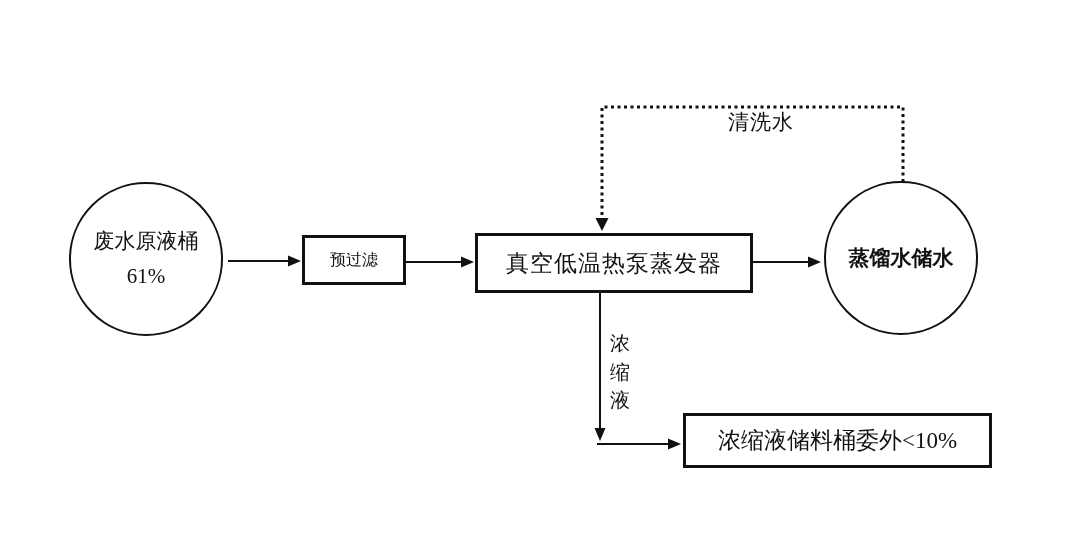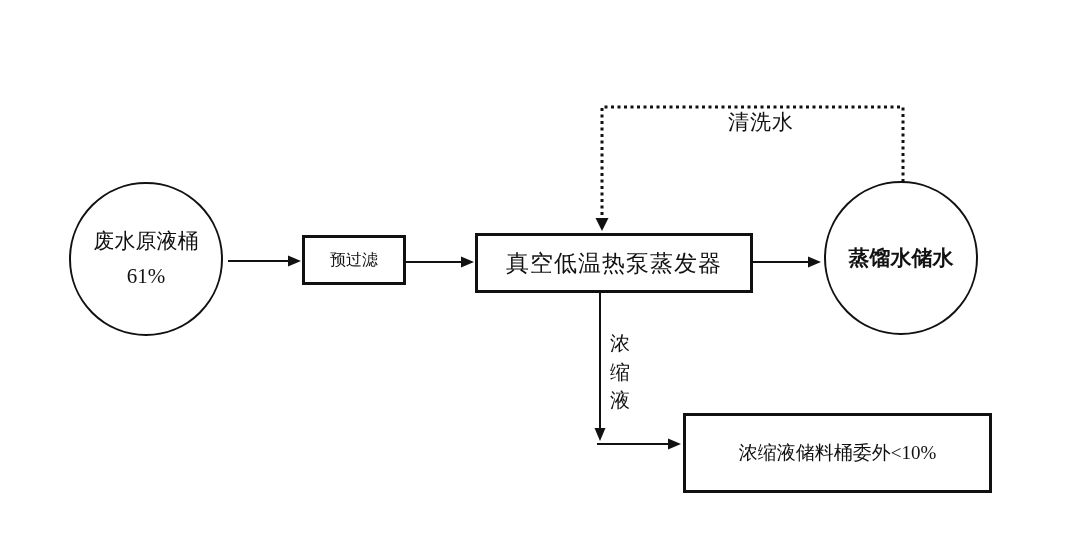--- a/index.html
+++ b/index.html
@@ -46,21 +46,21 @@
     font-size: 21px;
     line-height: 35px;
   }
   .node.rect {
     border: 3px solid #111111;
   }
   #node-source   { left: 69px;  top: 182px; width: 154px; height: 154px; }
   #node-prefilter{ left: 302px; top: 235px; width: 104px; height: 50px; font-size: 16px; }
   #node-evaporator { left: 475px; top: 233px; width: 278px; height: 60px; font-size: 23px; letter-spacing: 1px; }
   #node-distillate { left: 824px; top: 181px; width: 154px; height: 154px; font-weight: bold; }
-  #node-concentrate { left: 683px; top: 413px; width: 309px; height: 80px; font-size: 19px; }
+  #node-concentrate { left: 683px; top: 413px; width: 309px; height: 55px; font-size: 23px; }
   .edge-label {
     position: absolute;
     white-space: nowrap;
   }
   #label-wash-water {
     left: 728px; top: 108px;
     font-size: 21px;
     letter-spacing: 1px;
   }
   #label-concentrate {

